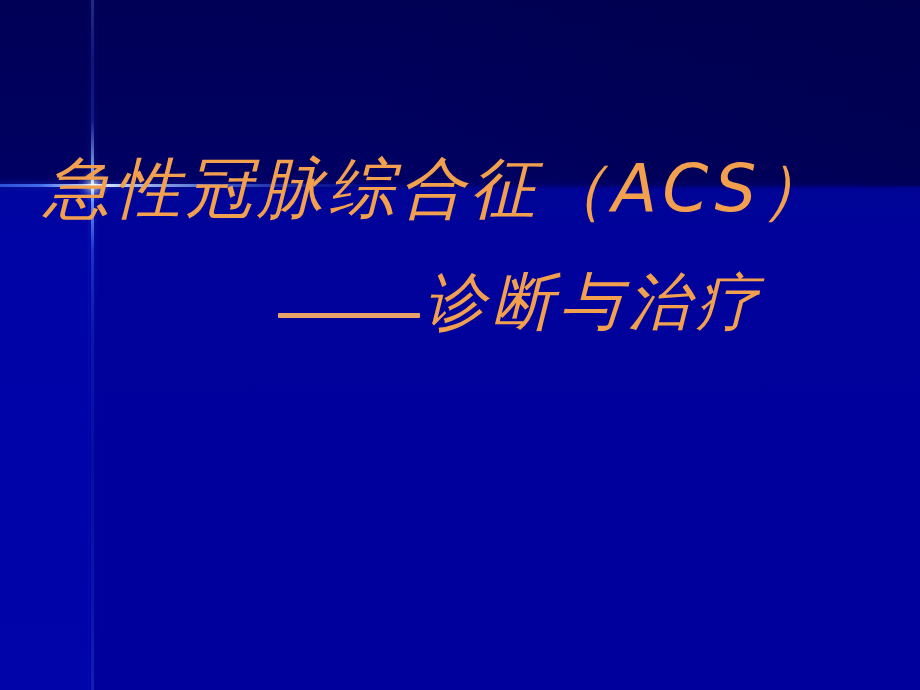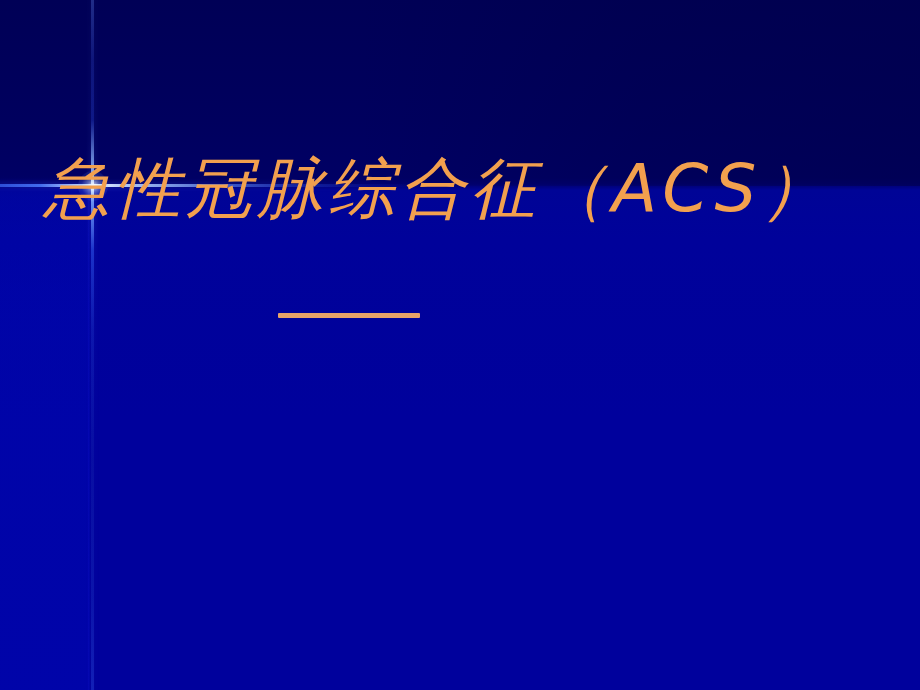--- a/index.html
+++ b/index.html
@@ -200,15 +200,16 @@
   <div class="cross-v"></div>
   <div class="cross-h-glow"></div>
   <div class="cross-h"></div>
   <div class="cross-center"></div>
 
   <div class="title-block">
     <div class="title-line title-line-1">急性冠脉综合征（ACS）</div>
 
     <div class="emdash-rule"></div>
 
+    <div class="title-line title-line-2">诊断与治疗</div>
   </div>
 
 </div>
 
 </body></html>

